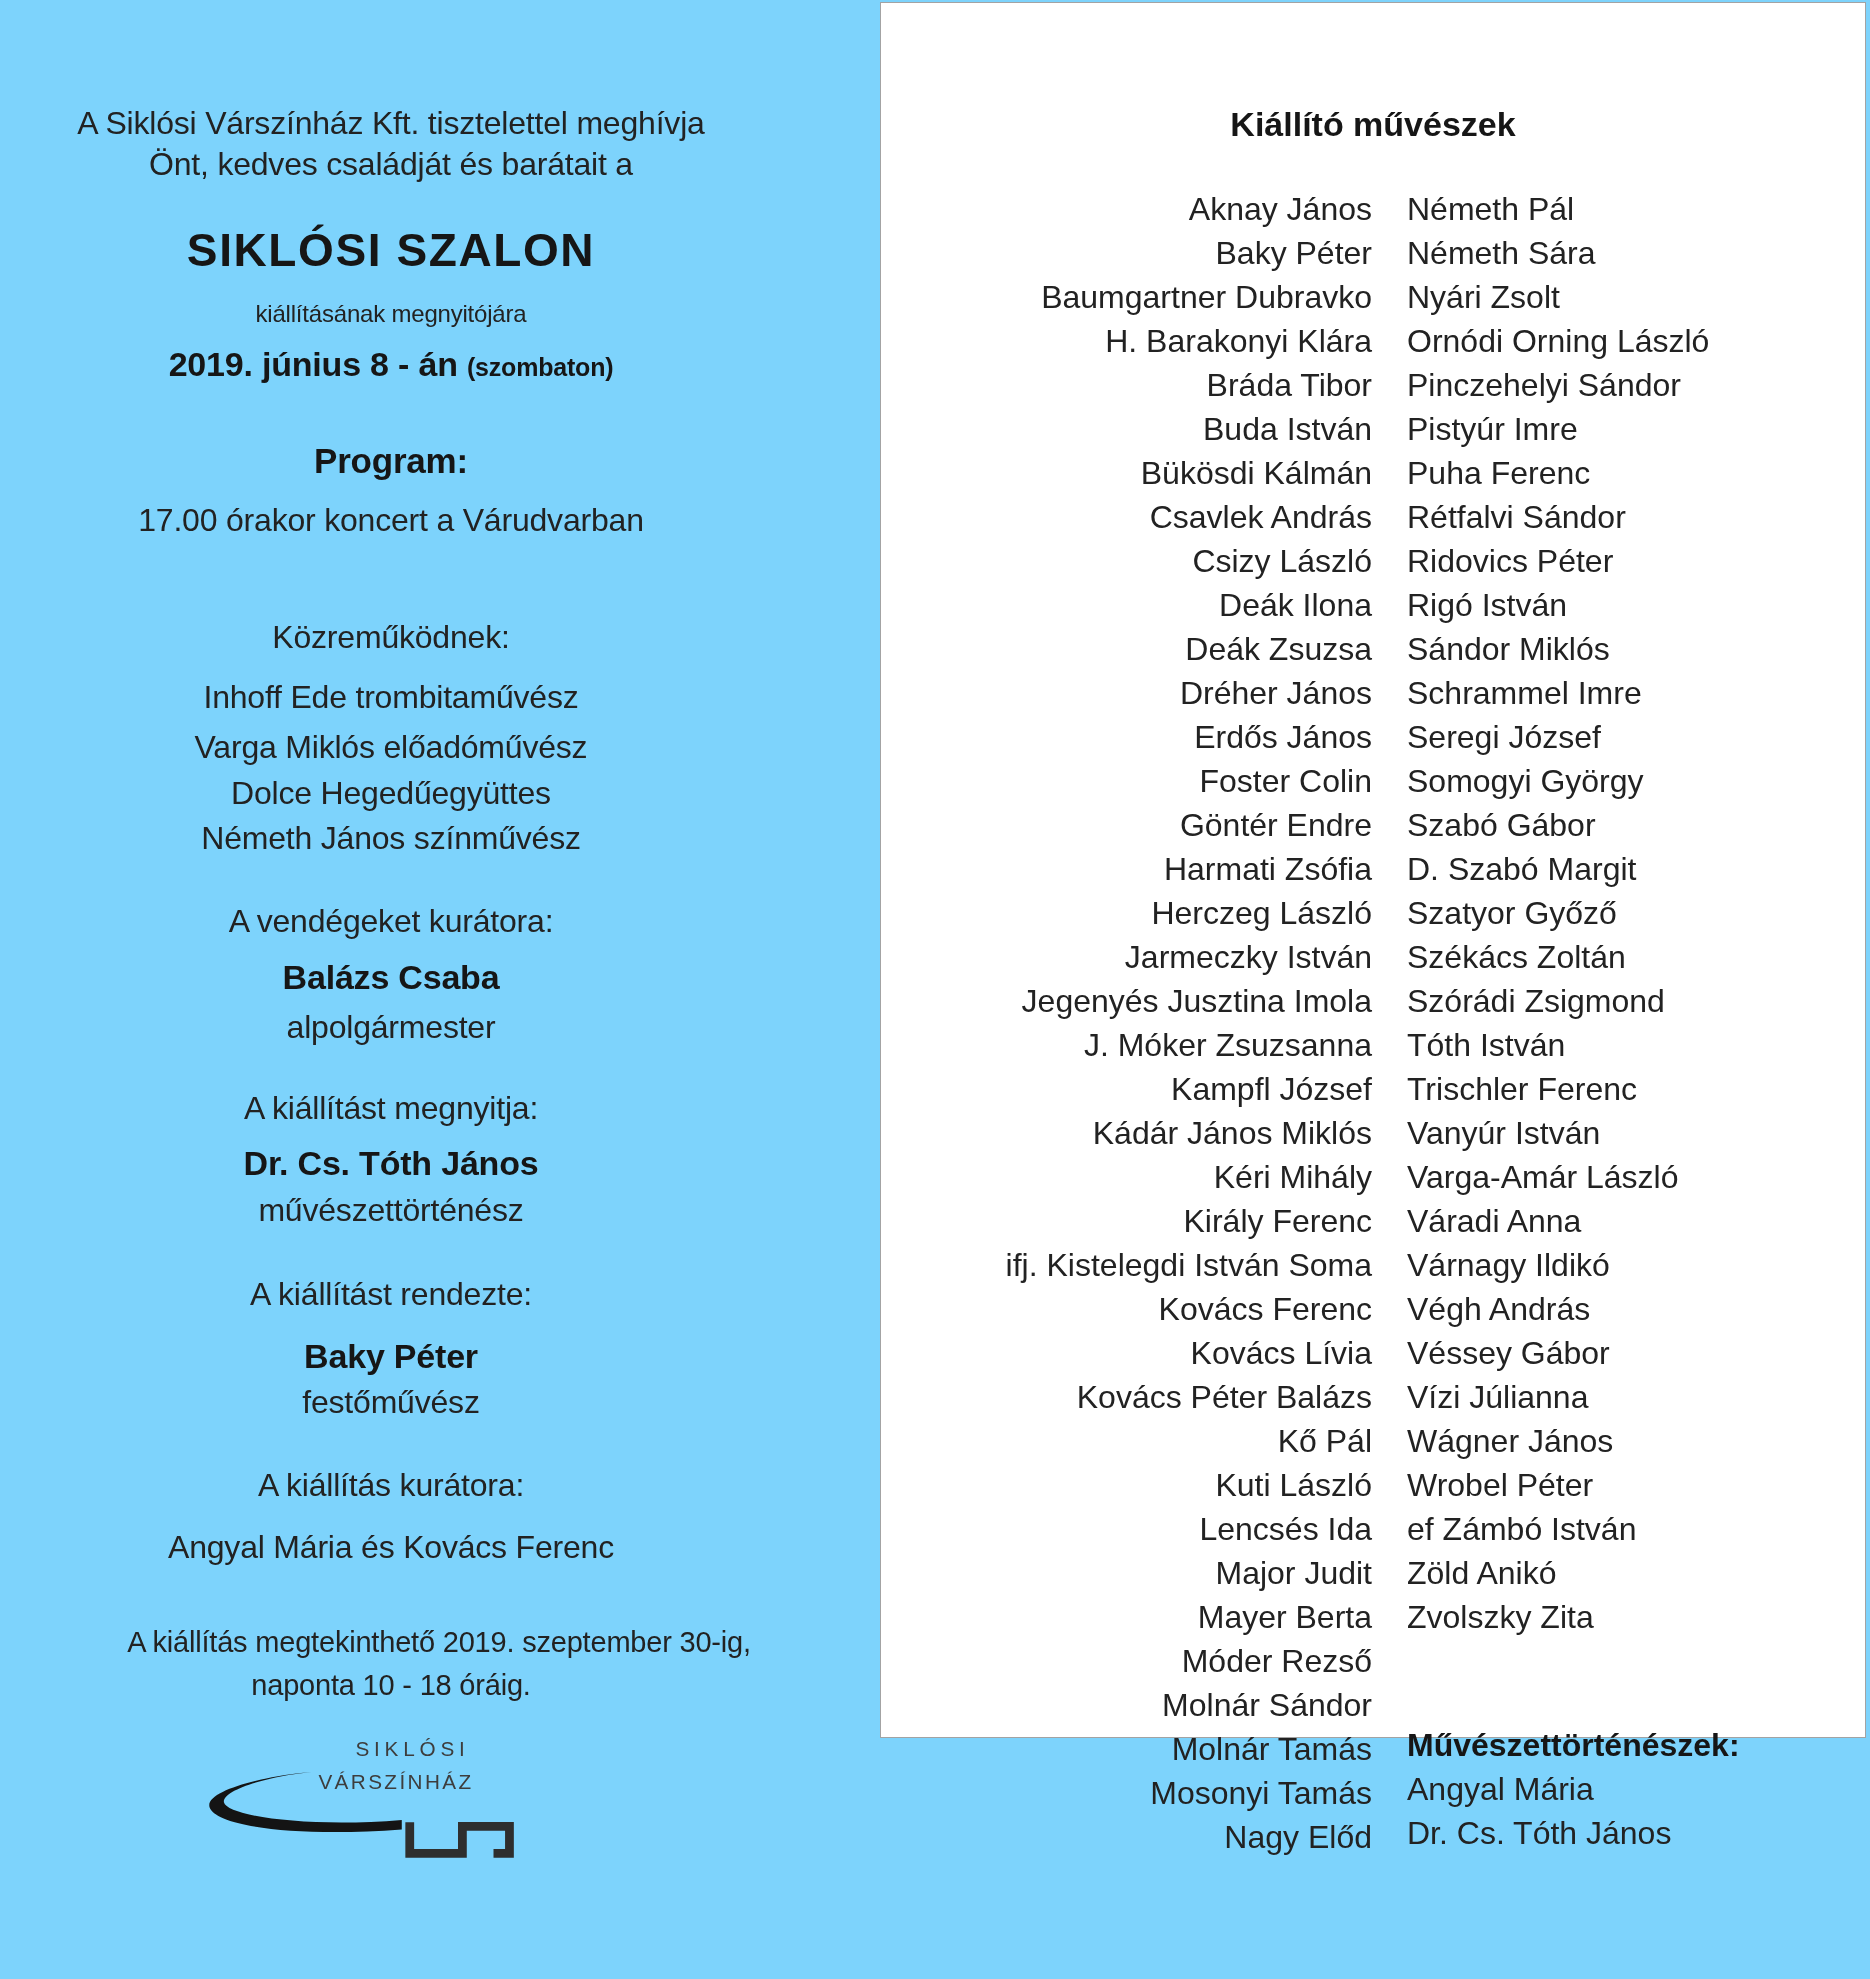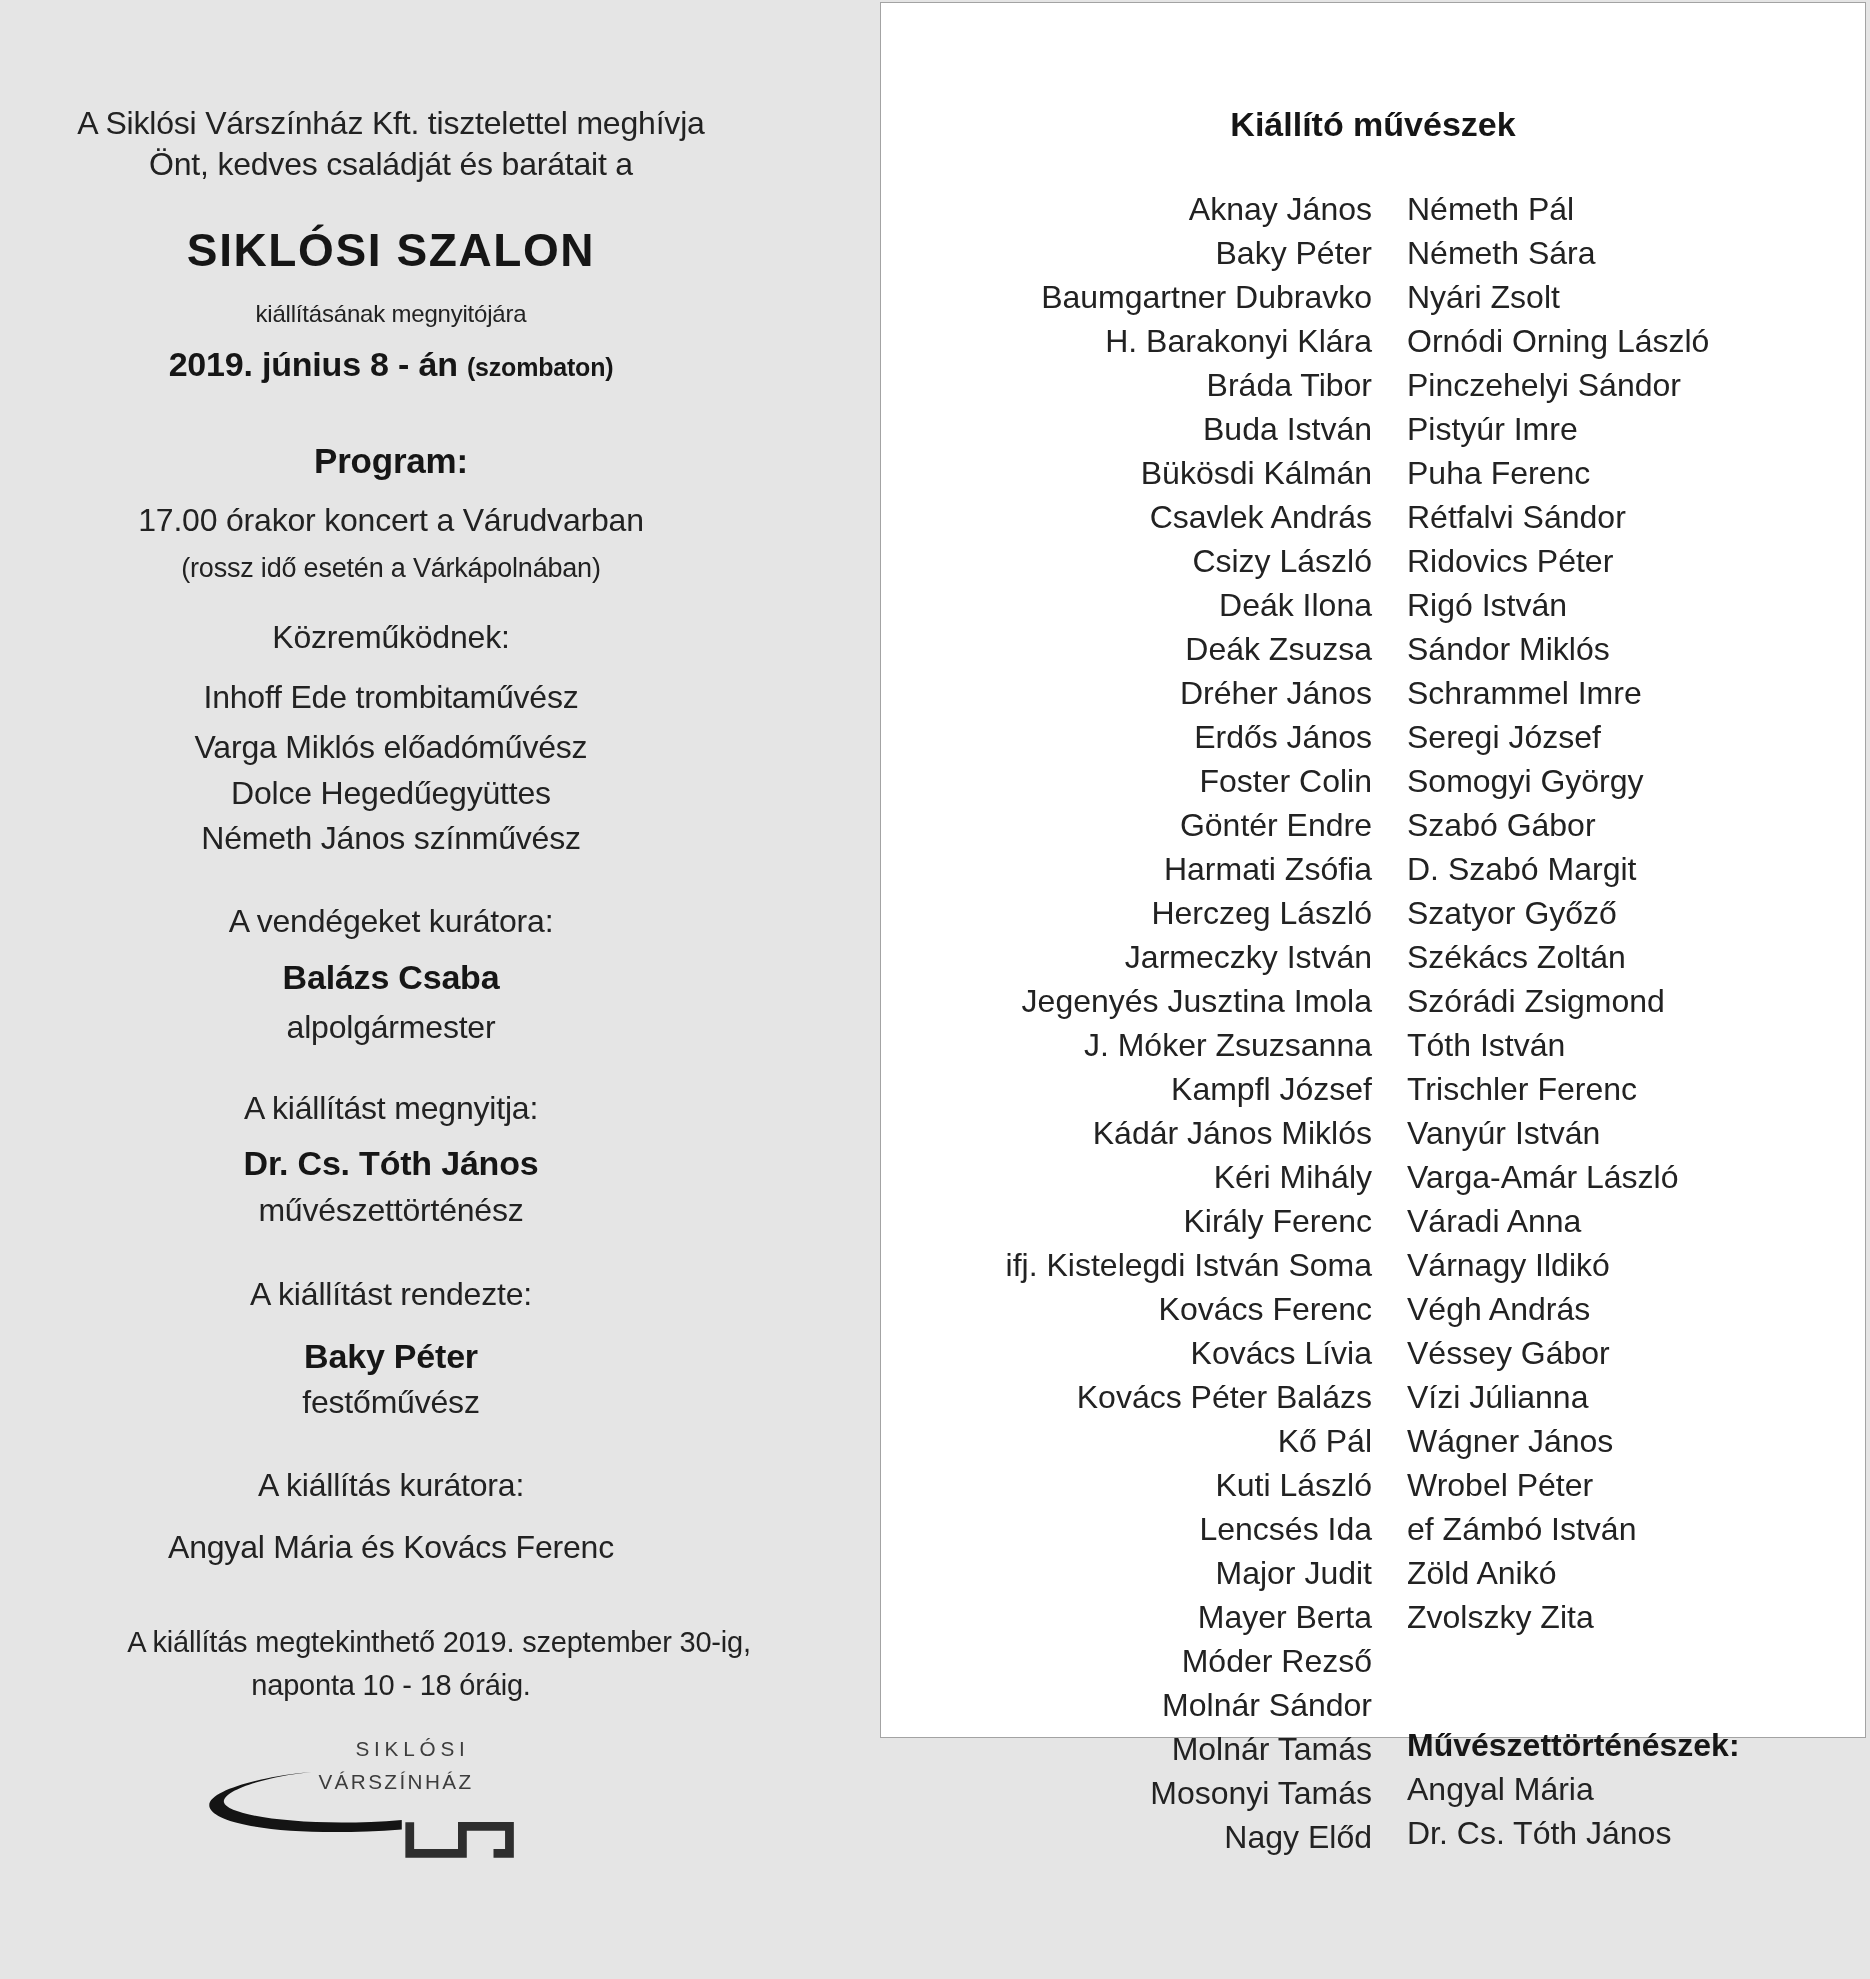--- a/index.html
+++ b/index.html
@@ -1,19 +1,19 @@
 <!DOCTYPE html>
 <html style="font-size:12.8px"><head>
 <meta charset="utf-8">
 <style>
   html,body{margin:0;padding:0;background:#ffffff;}
   .page{
     position:relative;
     width:1871px;height:1979px;
-    background:#e5e5e5;
+    background:#7dd3fc;
     overflow:hidden;
     font-family:"Liberation Sans",sans-serif;
     color:#1e1e1e;
   }
   
   .left-panel{position:absolute;left:0;top:0;width:798px;height:1979px;}
   .ln{position:absolute;left:0;width:782px;text-align:center;white-space:nowrap;
       color:#222;letter-spacing:-0.2px;}
   .ln1 {top:105px;font-size:32px;}
   .ln2 {top:146px;font-size:32px;}
@@ -69,21 +69,20 @@
     <div class="ln ln1">A Siklósi Várszínház Kft. tisztelettel meghívja</div>
     <div class="ln ln2">Önt, kedves családját és barátait a</div>
     <div class="ln ttl">SIKLÓSI SZALON</div>
     <div class="ln ln4">kiállításának megnyitójára</div>
     <div class="ln ln5">
       <span>2019. június 8 - án</span>
       <span class="small">(szombaton)</span>
     </div>
     <div class="ln ln6">Program:</div>
     <div class="ln ln7">17.00 órakor koncert a Várudvarban</div>
-    <div class="ln ln8">(rossz idő esetén a Várkápolnában)</div>
     <div class="ln ln9">Közreműködnek:</div>
     <div class="ln ln10">Inhoff Ede trombitaművész</div>
     <div class="ln ln11">Varga Miklós előadóművész</div>
     <div class="ln ln12">Dolce Hegedűegyüttes</div>
     <div class="ln ln13">Németh János színművész</div>
     <div class="ln ln14">A vendégeket kurátora:</div>
     <div class="ln ln15">Balázs Csaba</div>
     <div class="ln ln16">alpolgármester</div>
     <div class="ln ln17">A kiállítást megnyitja:</div>
     <div class="ln ln18">Dr. Cs. Tóth János</div>

